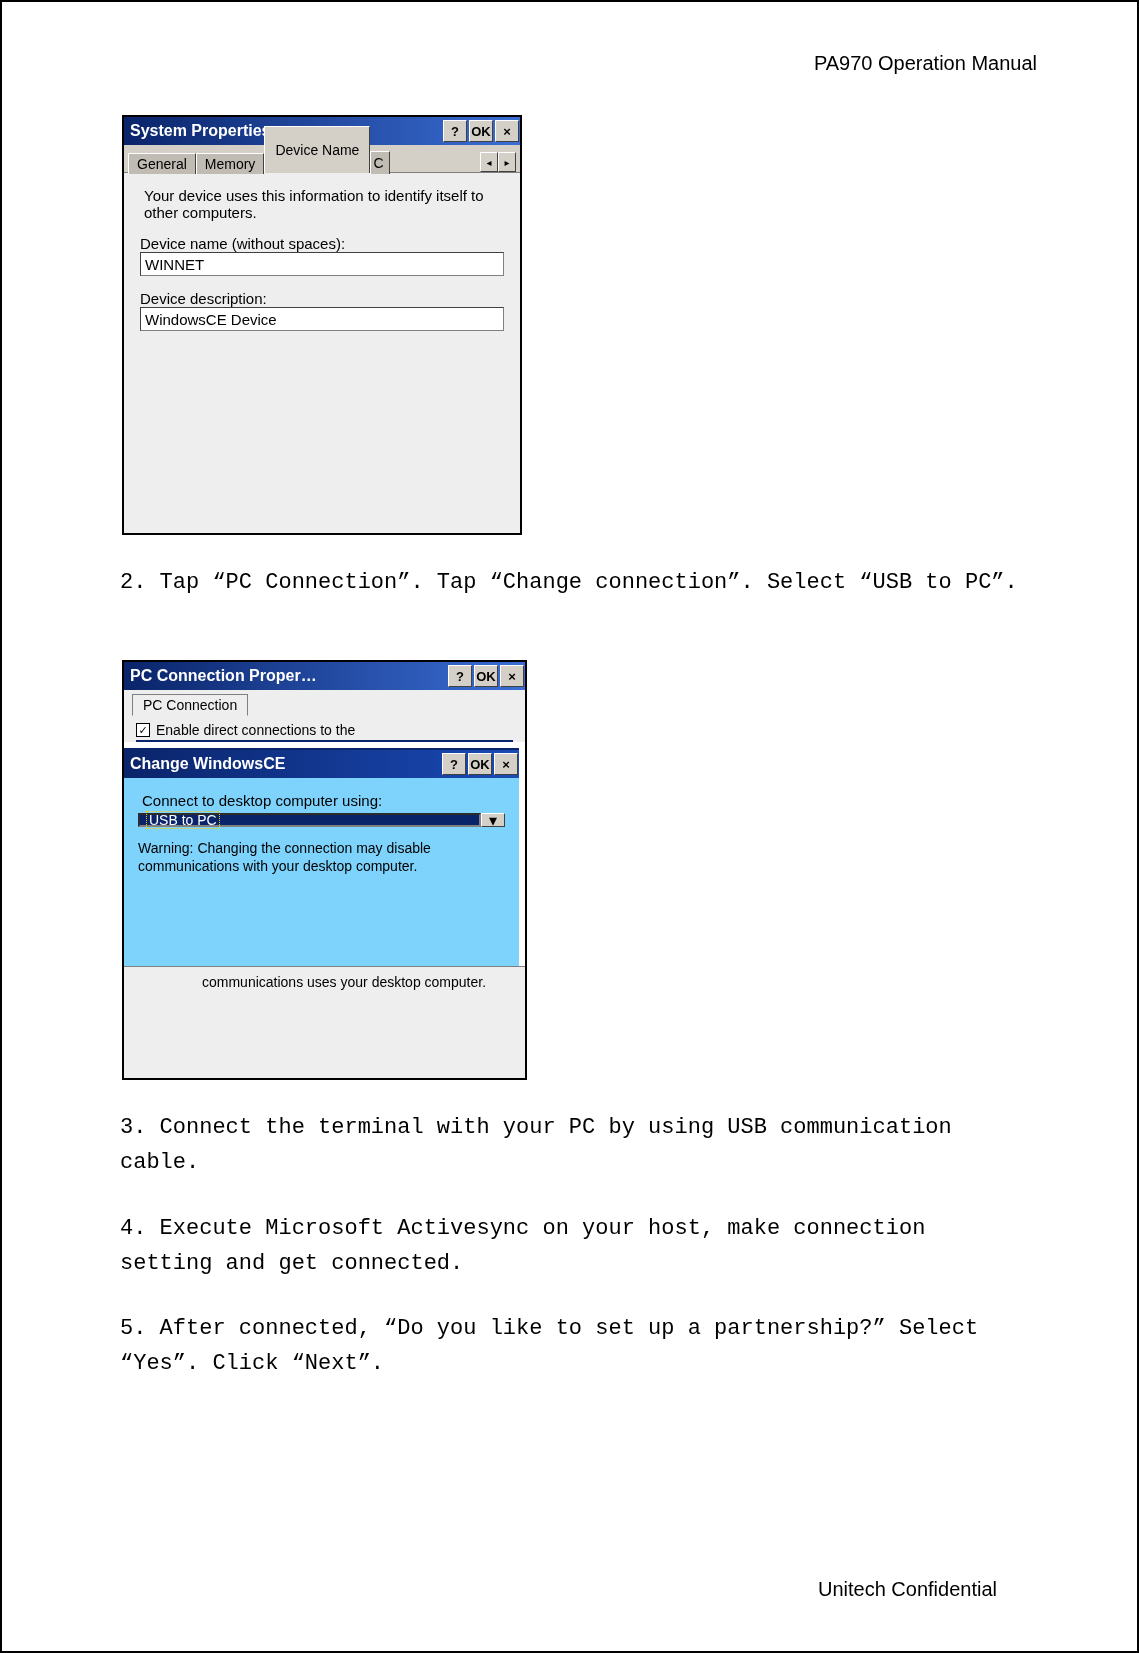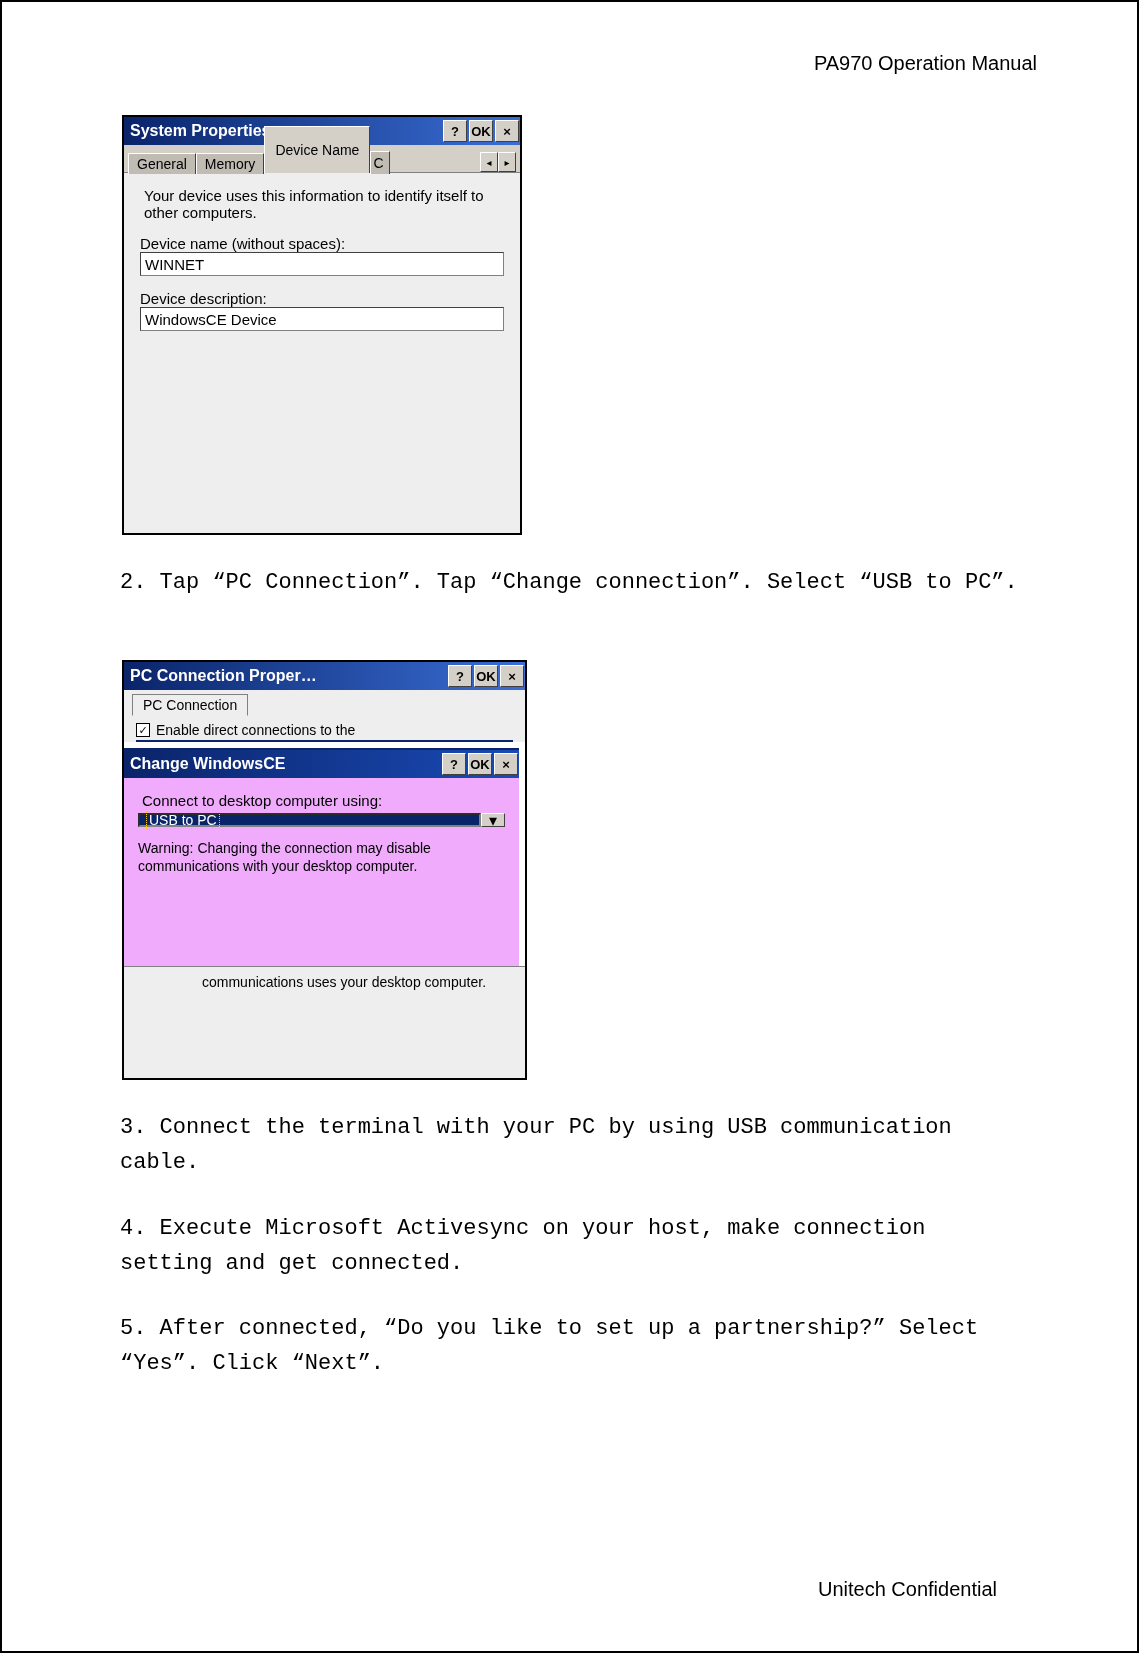--- a/index.html
+++ b/index.html
@@ -171,21 +171,21 @@
     position: absolute;
     top: 86px;
     left: 0;
     width: 395px;
     border-top: 2px solid #0a246a;
   }
   .win2-front .titlebar {
     background: linear-gradient(to right, #0a246a, #1a4ab5);
   }
   .win2-front-body {
-    background: #f0abfc;
+    background: #7dd3fc;
     padding: 10px 14px;
     height: 190px;
   }
   .combo {
     display: flex;
     width: 100%;
     height: 14px;
     margin: 4px 0 12px 0;
   }
   .combo-field {

